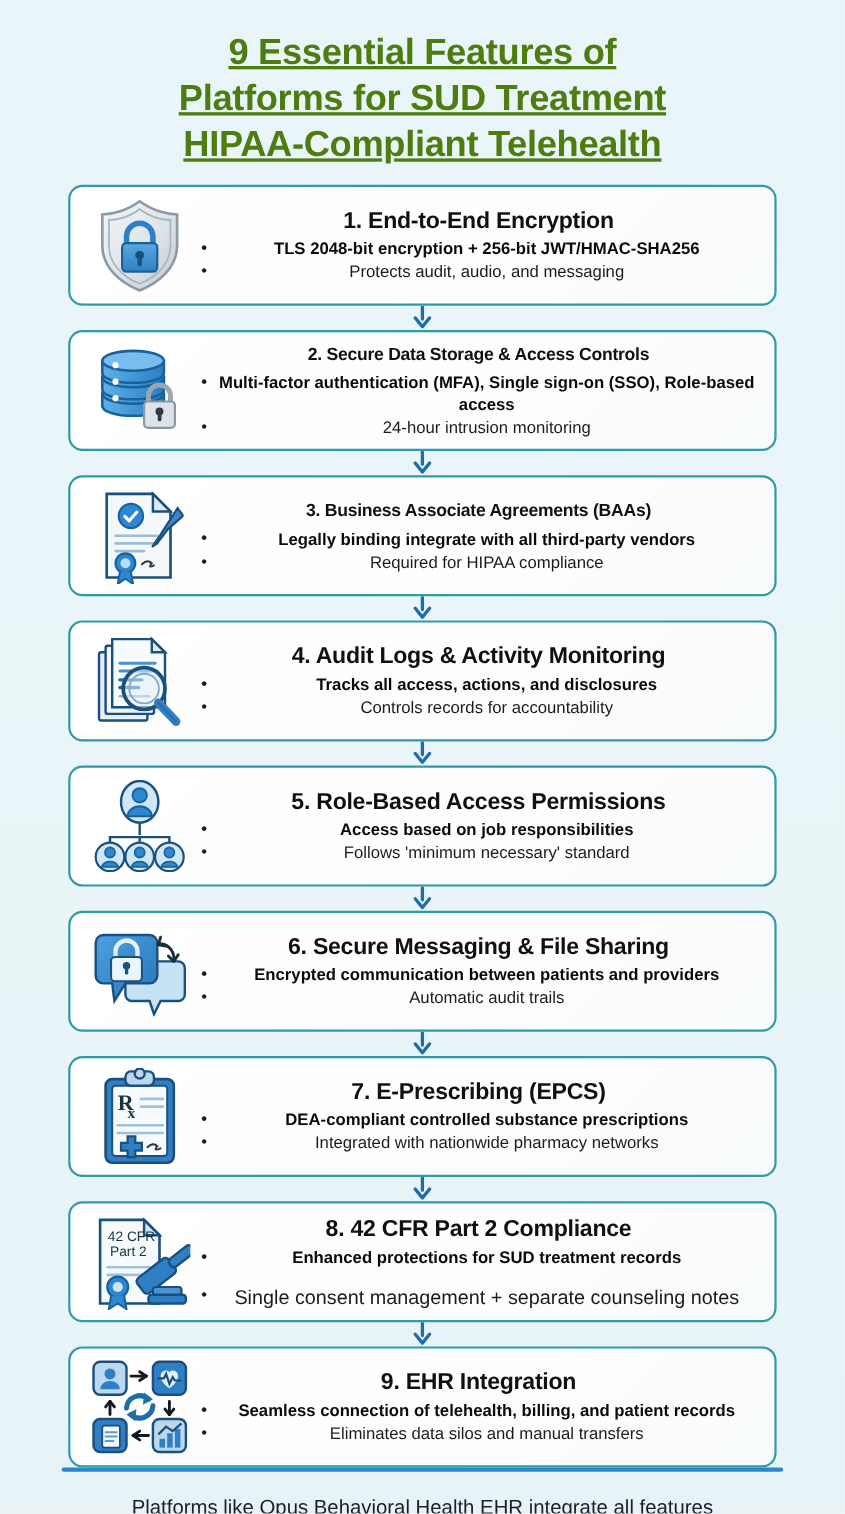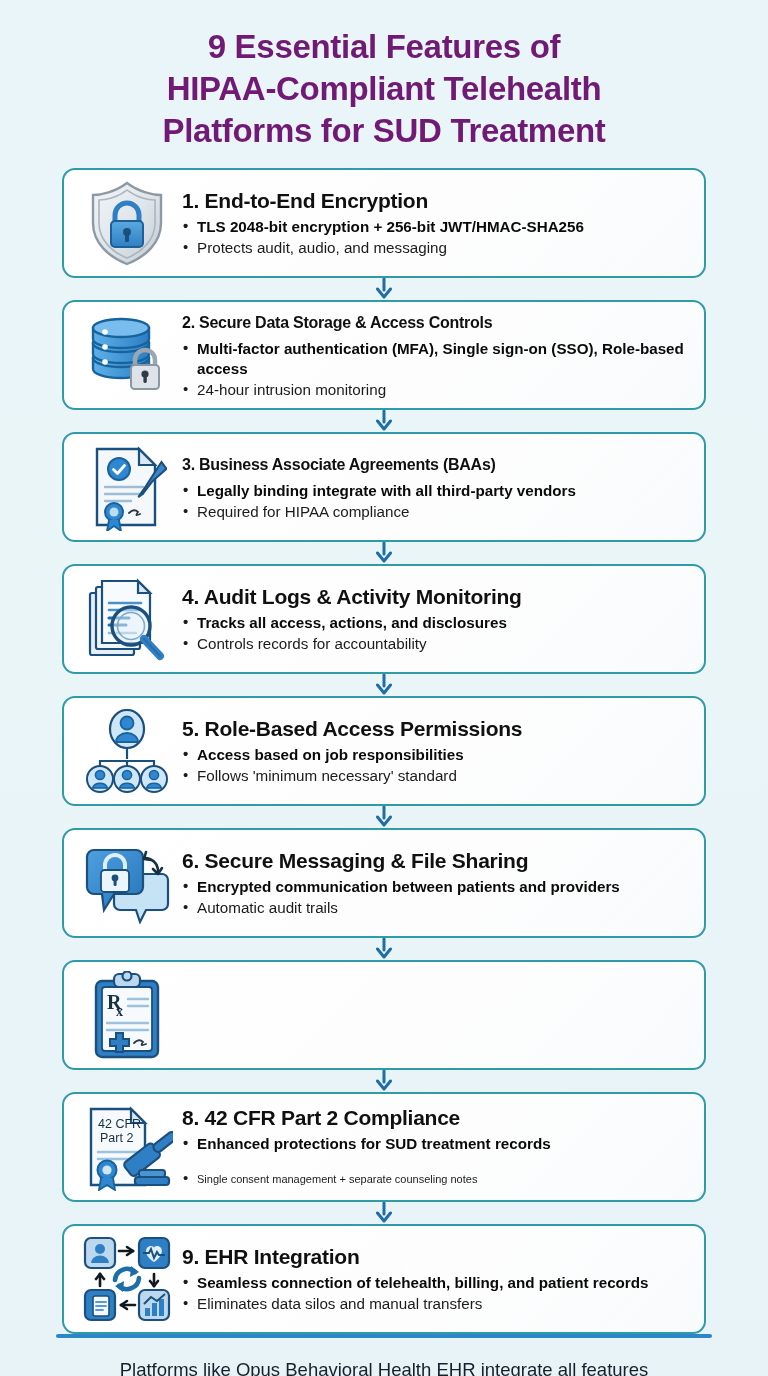--- a/index.html
+++ b/index.html
@@ -25,31 +25,33 @@
 
   
   .title-block {
     text-align: center;
     padding: 26px 46px 16px 46px;
   }
   .title-line {
     font-size: 33px;
     line-height: 42px;
     font-weight: bold;
-    color: #701a75;
+    color: #4d7c0f;
     letter-spacing: -0.3px;
     white-space: nowrap;
+    text-decoration: underline;
   }
 
   
   .cards {
     padding: 0 62px;
     display: flex;
     flex-direction: column;
     flex: 1 1 auto;
+    text-align: center;
   }
 
   .card-wrap {
     position: relative;
   }
 
   .card {
     border: 2px solid #2f9ba6;
     border-radius: 13px;
     background: linear-gradient(135deg, #ffffff 0%, #fdfdfd 60%, #f8fbfc 100%);
@@ -104,21 +106,21 @@
     position: absolute;
     left: 1px;
     top: -1px;
     font-size: 15px;
     color: #1b1b1b;
   }
   ul.bullets li.strong {
     font-weight: bold;
     color: #0a0a0a;
   }
-  ul.bullets li.small { font-size: 11px; margin-top: 15px; }
+  ul.bullets li.small { font-size: 18px; margin-top: 15px; }
 
   
   .connector {
     height: 22px;
     display: flex;
     align-items: center;
     justify-content: center;
   }
 
   
@@ -139,22 +141,22 @@
     white-space: nowrap;
   }
 </style>
 </head>
 <body>
 
 <div class="page">
 
   <div class="title-block">
     <div class="title-line">9 Essential Features of</div>
+    <div class="title-line">Platforms for SUD Treatment</div>
     <div class="title-line">HIPAA-Compliant Telehealth</div>
-    <div class="title-line">Platforms for SUD Treatment</div>
   </div>
 
   <div class="cards">
 
     <div class="card-wrap">
       <div class="card">
         <div class="icon-cell">
           <svg width="84" height="88" viewBox="0 0 84 88">
             <defs>
               <linearGradient id="shg" x1="0" y1="0" x2="1" y2="1">
@@ -408,20 +410,27 @@
             <g stroke="#9dc2de" stroke-width="2.4" stroke-linecap="round">
               <path d="M38 28 L58 28"></path>
                 <path d="M38 35 L58 35"></path>
               <path d="M17 52 L58 52"></path>
                 <path d="M17 59 L58 59"></path>
             </g>
             <path d="M20 68 L26 68 L26 62 L33 62 L33 68 L39 68 L39 75 L33 75 L33 81 L26 81 L26 75 L20 75 Z" fill="#2f7fc4" stroke="#1b4f7d" stroke-width="2"></path>
             <path d="M44 72 q5 -5 9 -1 q-4 5 3 2" fill="none" stroke="#2a3a46" stroke-width="1.8" stroke-linecap="round"></path>
           </svg>
         </div>
+        <div class="text-cell">
+          <div class="card-heading">7. E-Prescribing (EPCS)</div>
+          <ul class="bullets">
+            <li class="strong">DEA-compliant controlled substance prescriptions</li>
+            <li>Integrated with nationwide pharmacy networks</li>
+          </ul>
+        </div>
       </div>
     </div>
 
     <div class="connector">
       <svg width="22" height="22" viewBox="0 0 22 22">
           <path d="M11 1 L11 12 M4.5 11 L11 19 L17.5 11" fill="none" stroke="#1d6ea8" stroke-width="3" stroke-linecap="round" stroke-linejoin="round"></path>
         </svg>
     </div>
 
     <div class="card-wrap">

